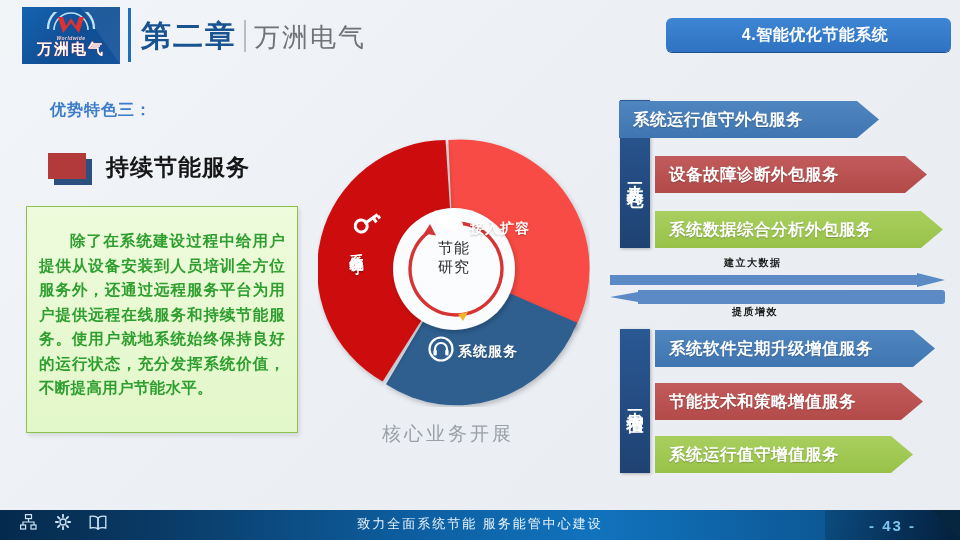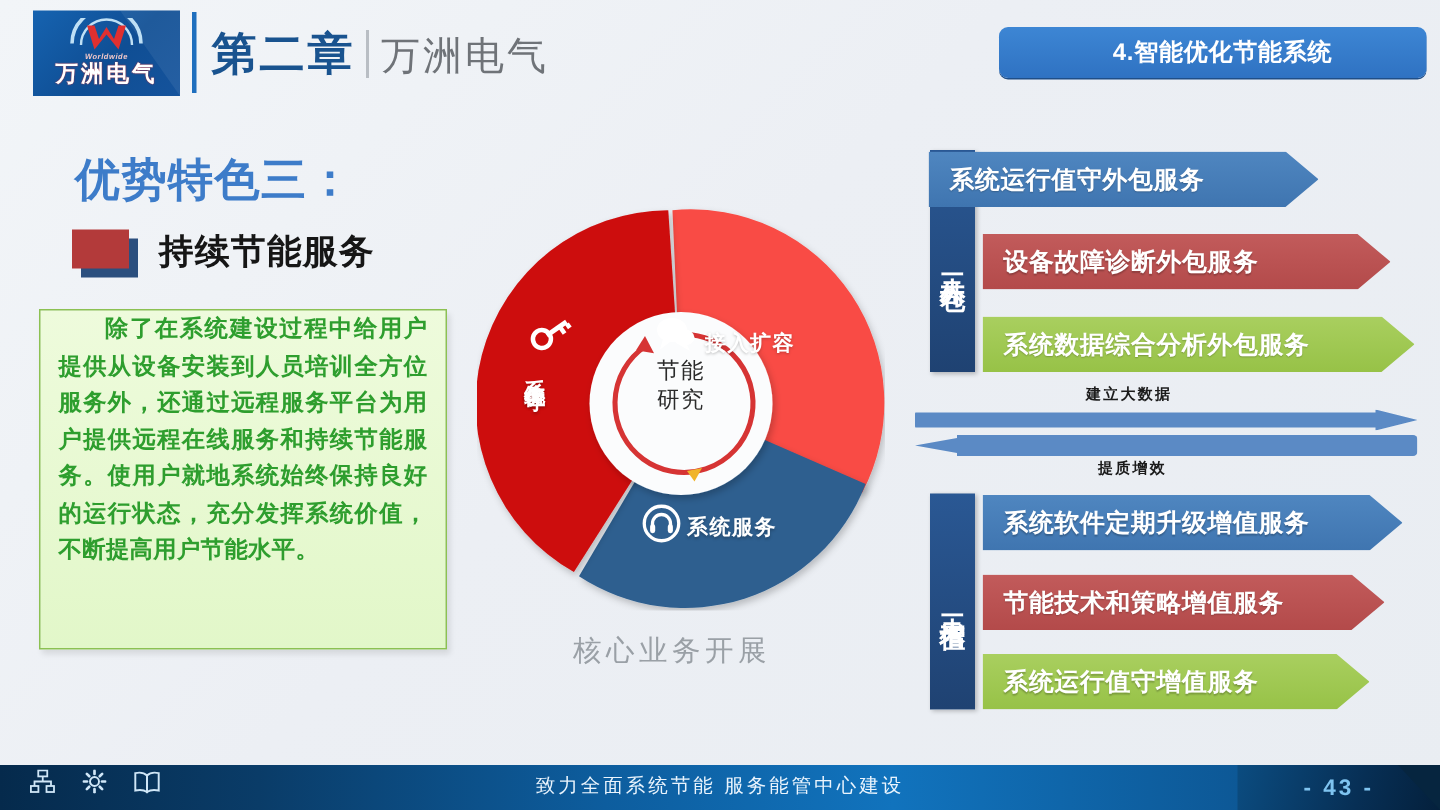--- a/index.html
+++ b/index.html
@@ -51,34 +51,34 @@
     position:absolute;left:244px;top:20px;width:2px;height:32px;
     background:#b9bec4;
   }
   .chapter-sub{
     position:absolute;left:254px;top:20px;
     font-size:26px;color:#6f7378;letter-spacing:2px;
   }
   
   .adv-title{
     position:absolute;left:50px;top:100px;
-    font-size:30px;font-weight:bold;color:#3d7cc9;letter-spacing:1px;
+    font-size:16px;font-weight:bold;color:#3d7cc9;letter-spacing:1px;
   }
   .feat-row{position:absolute;left:48px;top:152px;display:flex;align-items:flex-end;}
   .feat-sq{position:relative;width:44px;height:30px;}
   .feat-sq .back{position:absolute;left:6px;top:6px;width:38px;height:26px;background:#2b4f7e;}
   .feat-sq .front{position:absolute;left:0;top:0;width:38px;height:26px;background:#b33a3a;}
   .feat-label{
     margin-left:14px;font-size:23px;font-weight:bold;color:#161616;letter-spacing:1px;
   }
   .note-box{
     position:absolute;left:26px;top:206px;width:272px;height:227px;
     background:linear-gradient(180deg,#eefbdc 0%,#e2f7c9 100%);
     border:1.5px solid #8cc152;box-sizing:border-box;
-    padding:0 12px 8px 12px;
+    padding:22px 12px 8px 12px;
     box-shadow:2px 3px 4px rgba(0,0,0,.10);
   }
   .note-box p{
     margin:0;color:#2e9e2e;font-weight:bold;font-size:15.5px;line-height:24.5px;
     text-indent:2em;text-align:justify;letter-spacing:.3px;
     font-family:"DejaVu Serif","Liberation Serif",serif;
   }
   
   .donut-wrap{position:absolute;left:318px;top:132px;width:272px;height:275px;}
   .donut-wrap svg{display:block;}

